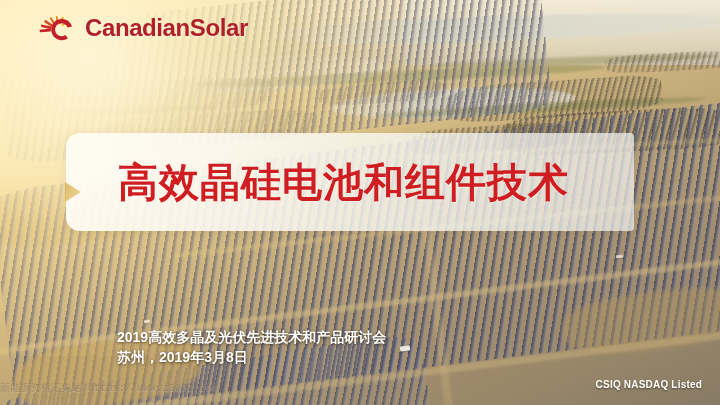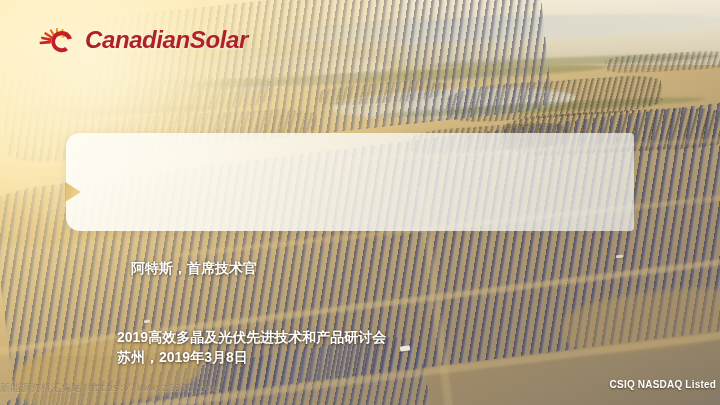--- a/index.html
+++ b/index.html
@@ -175,21 +175,21 @@
     background:linear-gradient(148deg,
       rgba(255,236,176,.58) 0%,
       rgba(255,228,160,.30) 24%,
       rgba(252,216,144,.12) 44%,
       rgba(120,110,120,.06) 72%,
       rgba(90,84,104,.14) 100%);
     pointer-events:none;
   }
 
   
-  .logo{ position:absolute; left:38px; top:24px; display:flex; align-items:center; gap:9px;font-style:italic; }
+  .logo{ position:absolute; left:38px; top:12px; display:flex; align-items:center; gap:9px; }
   .logo-mark{ width:38px; height:32px; flex:0 0 auto; }
   .logo-word{
     font-size:24px; font-weight:bold; letter-spacing:-.4px;
     color:#b0202a; line-height:1; white-space:nowrap;
     text-shadow:0 1px 2px rgba(255,255,255,.45);
   }
 
   
   .title-banner{
     position:absolute; left:66px; top:133px; width:568px; height:98px;
@@ -231,21 +231,21 @@
     position:absolute; left:0; right:0; top:381px;
     text-align:left;
     font-family:"Liberation Mono","DejaVu Sans Mono",monospace;
     font-size:10px; color:rgba(132,112,86,.62);
     letter-spacing:.2px; white-space:nowrap;
     text-shadow:0 1px 1px rgba(255,255,255,.25);
   }
 
   
   .footer{
-    position:absolute; right:4px; top:379px;
+    position:absolute; right:18px; top:379px;
     font-size:10px; font-weight:bold; color:#ffffff;
     letter-spacing:.2px; white-space:nowrap;
     text-shadow:0 1px 2px rgba(30,25,10,.6);
   }
 </style>
 </head>
 <body>
 
 <div class="slide">
 
@@ -309,24 +309,24 @@
 
         <path d="M34.0 14.6 a10.6 10.6 0 1 0 -4.0 11.6 l-2.7 -3.1
                  a6.5 6.5 0 1 1 2.4 -7.6 Z" fill="#c1202b"></path>
       </svg>
     </span>
     <span class="logo-word">CanadianSolar</span>
   </div>
 
   <div class="title-banner">
     <span class="title-notch"></span>
+    <h1 class="title-text">高效晶硅电池和组件技术</h1>
   </div>
 
   <div class="speaker">
-    <div class="wtxt">阿特斯，首席技术官</div>
   </div>
 
   <div class="event">
     <div class="wtxt">2019高效多晶及光伏先进技术和产品研讨会</div>
     <div class="wtxt">苏州，2019年3月8日</div>
   </div>
 
   <div class="watermark">新能源资料汇集站 https://www.z3060.com</div>
 
   <div class="footer">CSIQ NASDAQ Listed</div>

